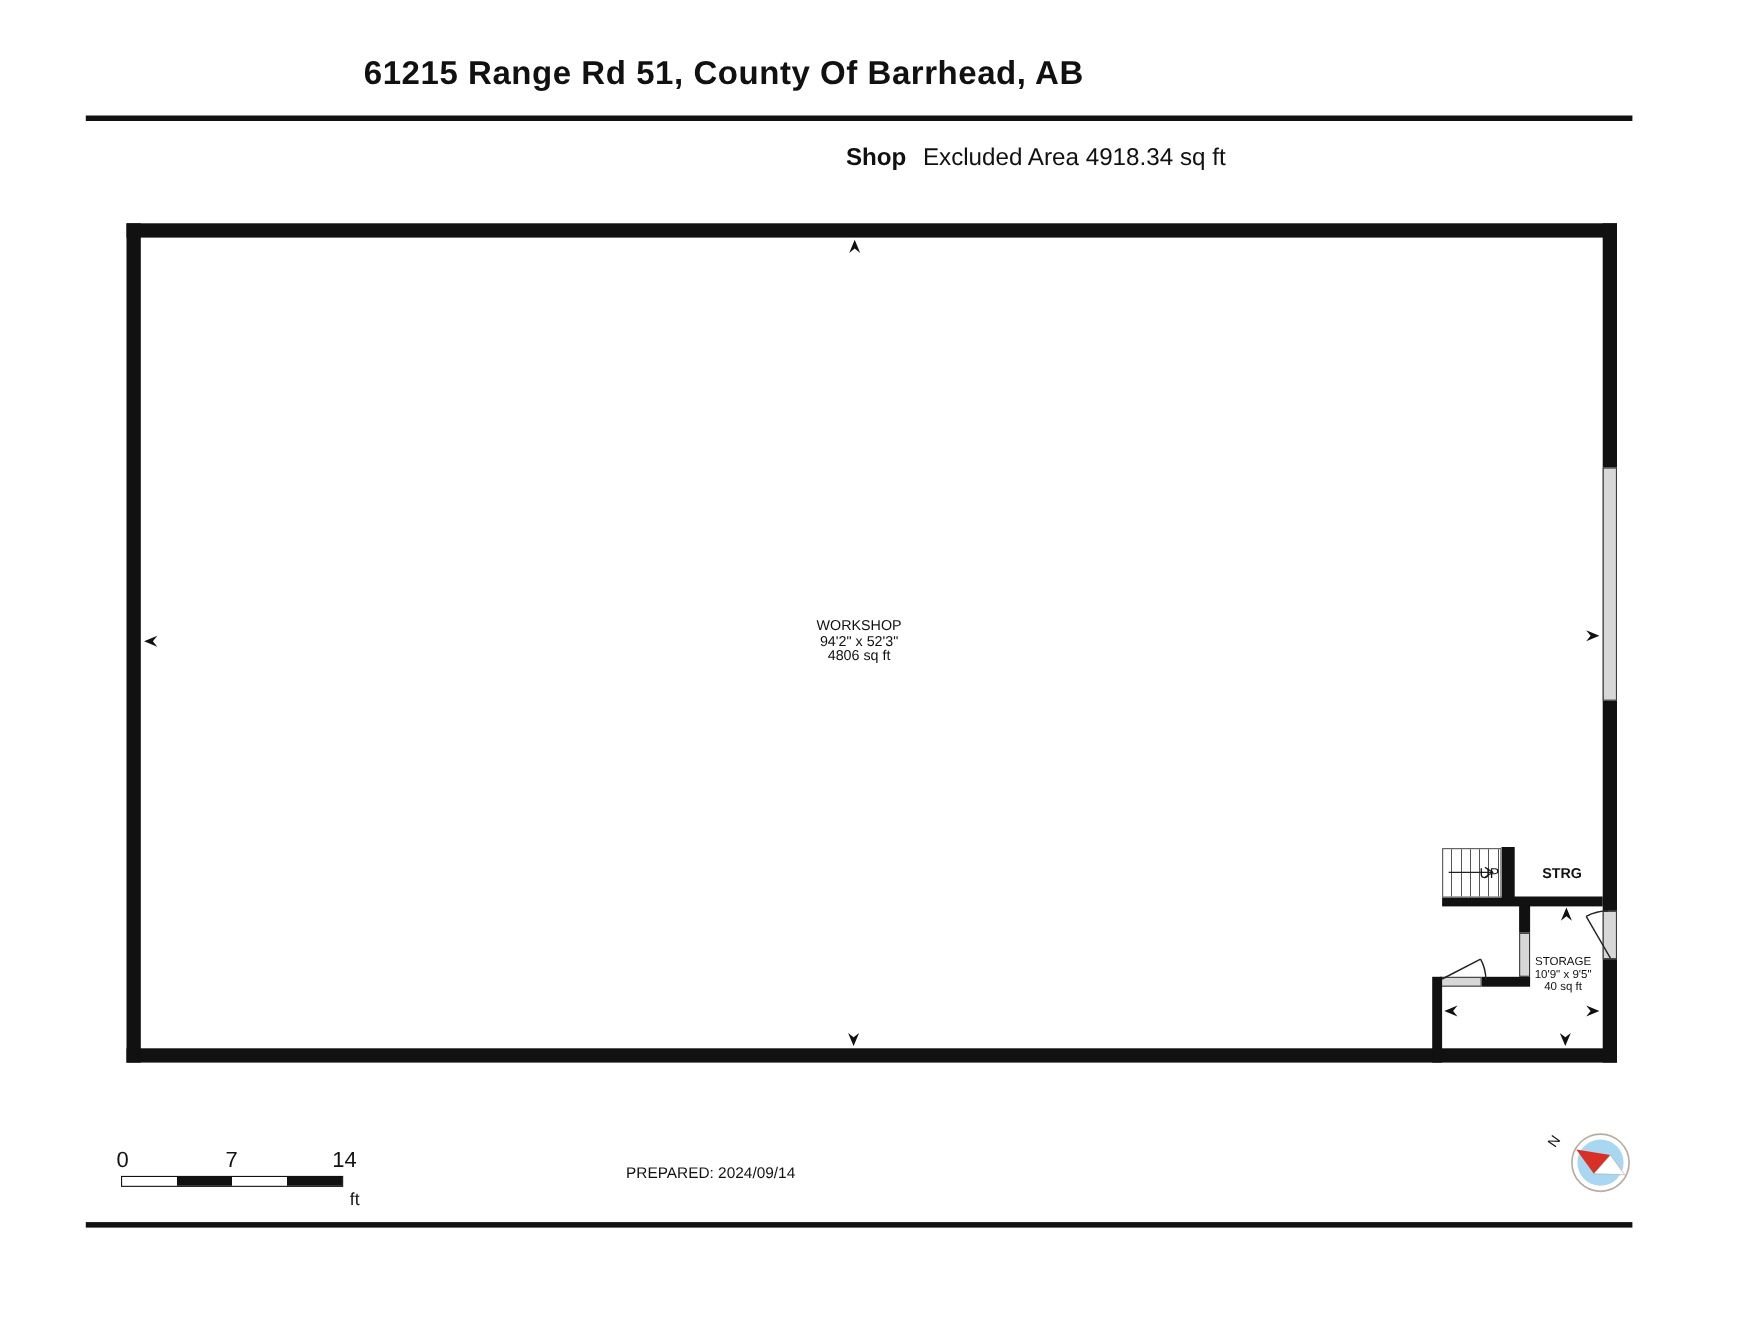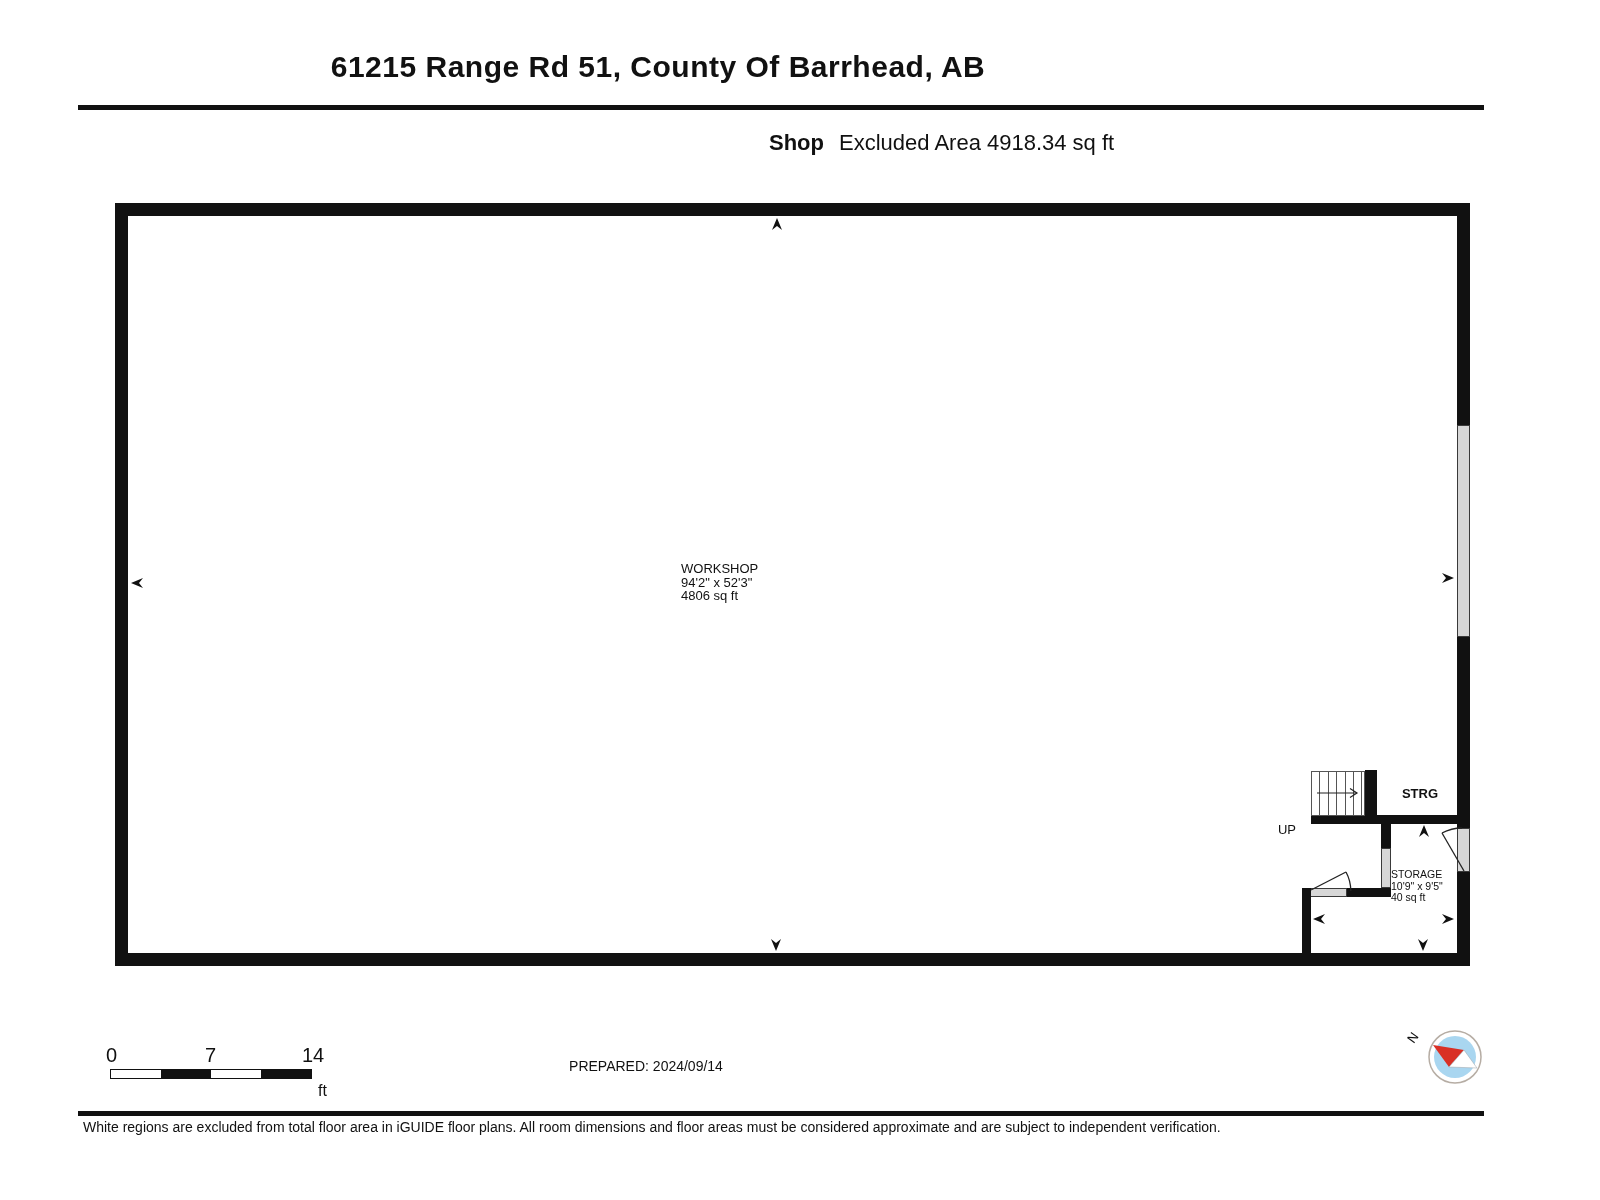--- a/index.html
+++ b/index.html
@@ -5,25 +5,25 @@
   html,body{margin:0;padding:0;background:#fff;}
   #page{position:relative;width:1600px;height:1200px;background:#ffffff;
         font-family:"Liberation Sans",sans-serif;color:#111;overflow:hidden;}
   .abs{position:absolute;}
   .wall{position:absolute;background:#111;}
   .opening{position:absolute;background:#d7d7d7;border:1px solid #3a3a3a;box-sizing:border-box;}
   .rule{position:absolute;background:#111;}
   #title{left:0;top:50px;width:1316px;text-align:center;font-size:30px;font-weight:bold;letter-spacing:.5px;}
   #subtitle{left:769px;top:130px;display:flex;gap:15px;font-size:22px;align-items:baseline;}
   #subtitle .floor{font-weight:bold;}
-  .room-label{position:absolute;text-align:left;}
+  .room-label{position:absolute;text-align:center;}
   #workshop-label{left:681px;top:562px;width:200px;font-size:13px;line-height:13.5px;}
   #storage-label{left:1391px;top:869px;width:60px;font-size:10.5px;line-height:11.5px;}
   #strg-label{left:1390px;top:786px;width:60px;font-size:13px;text-align:center;font-weight:bold;}
-  #up-label{left:1274px;top:786px;width:26px;font-size:13px;text-align:center;margin-top:36px;}
+  #up-label{left:1341px;top:786px;width:26px;font-size:13px;text-align:center;}
   #stairs{left:1311px;top:771px;width:54px;height:45px;background:#fff;border:1px solid #555;box-sizing:border-box;
           background-image:repeating-linear-gradient(to right,transparent 0,transparent 7.4px,#555 7.4px,#555 8.4px);}
   #scale-nums span{position:absolute;top:1044px;font-size:20px;}
   #scale-bar{left:110px;top:1069px;width:200px;height:8px;border:1px solid #111;box-sizing:content-box;
              background:linear-gradient(90deg,#fff 0 25%,#111 25% 50%,#fff 50% 75%,#111 75% 100%);}
   #ft-label{left:318px;top:1062px;font-size:16px;margin-top:20px;}
   #prepared{left:0;top:1058px;width:1292px;text-align:center;font-size:14px;}
   #disclaimer{left:83px;top:1119px;width:1400px;font-size:14px;}
   #north-label{left:1408px;top:1030px;font-size:13px;transform:rotate(-55deg);}
   svg{position:absolute;left:0;top:0;pointer-events:none;}
@@ -110,15 +110,14 @@
     <span style="left:205px;">7</span>
     <span style="left:302px;">14</span>
   </div>
   <div id="scale-bar" class="abs"></div>
   <div id="ft-label" class="abs">ft</div>
 
   <div id="prepared" class="abs">PREPARED: 2024/09/14</div>
   <div id="north-label" class="abs">N</div>
 
   <div class="rule" style="left:78px;top:1111px;width:1406px;height:5px;"></div>
-  <div id="disclaimer" class="abs">White regions are excluded from total floor area in iGUIDE floor plans. All room dimensions and floor areas must be considered approximate and are subject to independent verification.</div>
 
 </div>
 
 </body></html>

